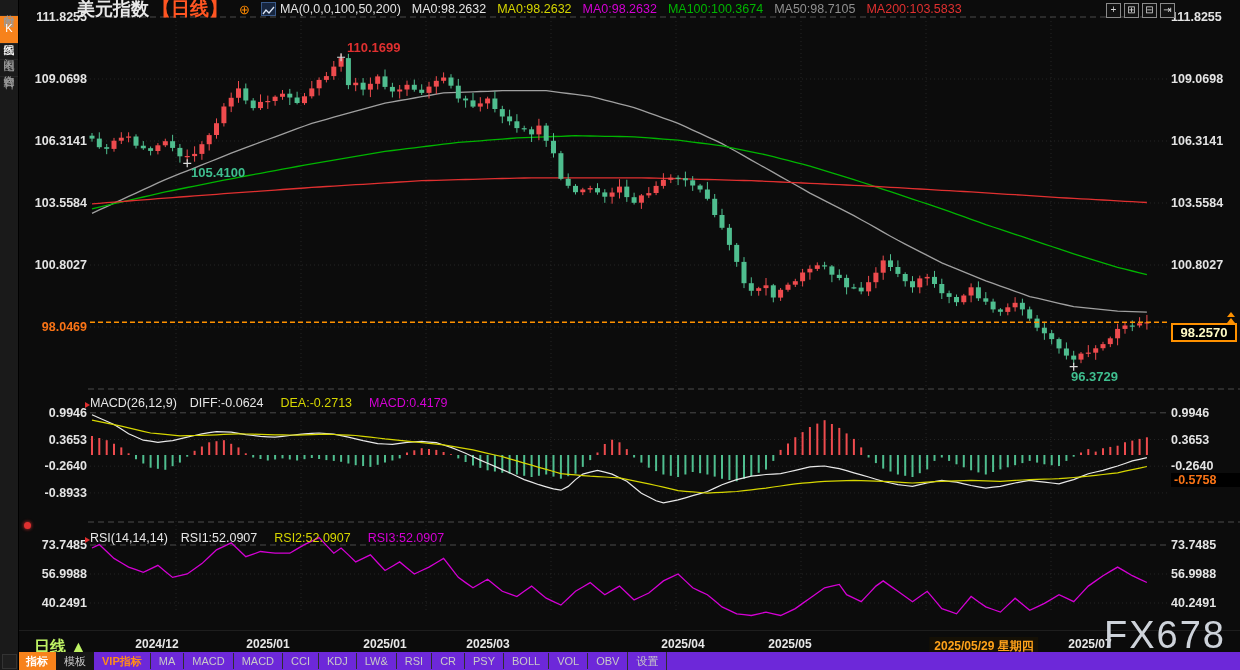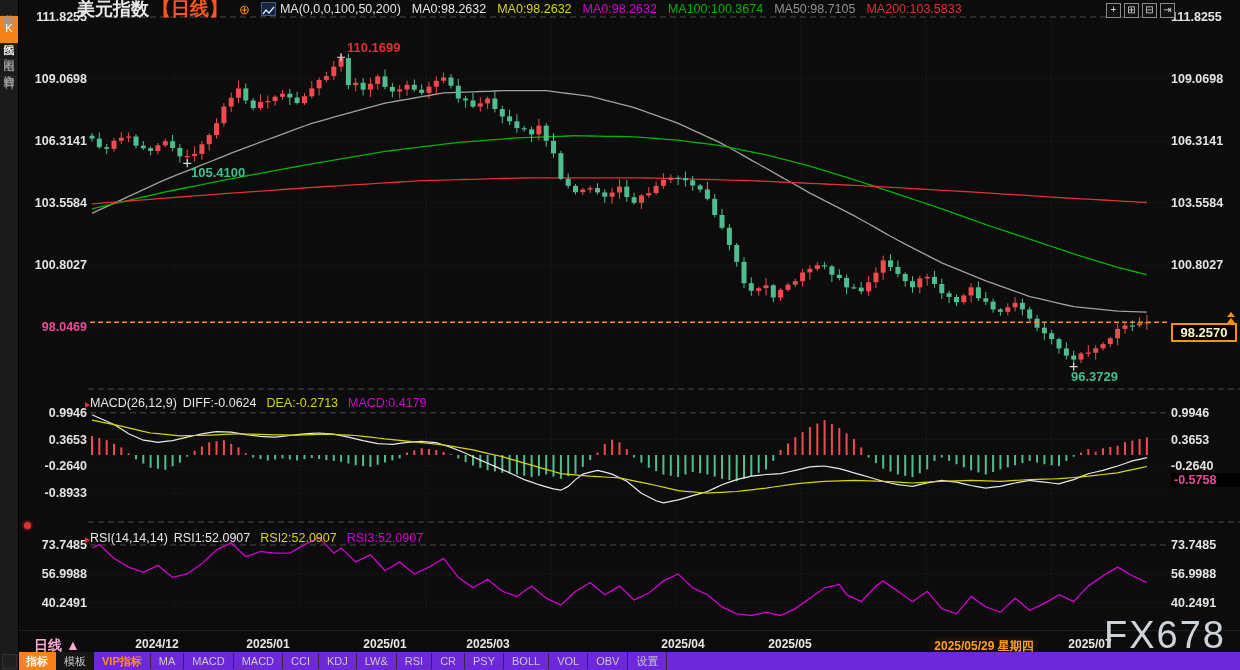--- a/index.html
+++ b/index.html
@@ -19,45 +19,45 @@
   #hdr .maval{font-size:12.5px;font-weight:400;}
   .minichart{display:inline-block;width:13px;height:12px;background:#17263f;border:1px solid #3a5a8a;}
   
   #tools{position:absolute;left:1106px;top:3px;display:flex;gap:3px;z-index:5;}
   .tool{width:13px;height:13px;border:1px solid #8a8a8a;background:#111;color:#d8d8d8;font-size:10px;
         line-height:12px;text-align:center;cursor:pointer;}
   
   .ylab{position:absolute;font-size:12.5px;font-weight:700;color:#e4e4e4;transform:translateY(-50%);z-index:4;}
   .ylab.l{left:27px;width:60px;text-align:right;}
   .ylab.r{left:1171px;width:66px;text-align:left;}
-  .ylab.hl{color:#ec4899;}
+  .ylab.hl{color:#f97316;}
   .ylab.tag{background:#000;padding:0 3px;}
   
   #cwrap{position:absolute;left:0;top:0;width:1240px;height:670px;z-index:1;}
   
   .anno{position:absolute;font-size:13px;font-weight:700;z-index:4;}
   .anno.red{color:#e03030;}
   .anno.grn{color:#3fbf8f;}
   #pricetag{position:absolute;left:1171px;top:323px;width:62px;height:15px;border:2px solid #ff9100;background:#000;
             color:#fef9c3;font-size:13px;font-weight:700;text-align:center;line-height:15px;z-index:5;}
   #dblarrow{position:absolute;left:1227px;top:312px;z-index:5;}
   #dblarrow i{display:block;width:0;height:0;border-left:4px solid transparent;border-right:4px solid transparent;
               border-bottom:5px solid #ff9100;margin-bottom:1px;}
   
-  .indhdr{position:absolute;display:flex;gap:10px;font-size:12.5px;z-index:4;white-space:nowrap;}
+  .indhdr{position:absolute;display:flex;gap:17px;font-size:12.5px;z-index:4;white-space:nowrap;}
   #macdhdr{left:90px;top:396px;}
   #rsihdr{left:90px;top:531px;}
   .c-w{color:#e6e6e6;} .c-y{color:#d6d600;} .c-m{color:#d400d4;}
   .tri{position:absolute;width:0;height:0;border-top:3px solid transparent;border-bottom:3px solid transparent;
        border-left:5px solid #e03030;z-index:4;}
   #alertdot{position:absolute;left:24px;top:522px;width:7px;height:7px;border-radius:50%;
             background:#e03030;box-shadow:0 0 3px 1px #802020;z-index:4;}
   
   #timeline{position:absolute;left:18px;right:0;top:630px;height:22px;background:#0b0b0b;border-top:1px solid #1e1e1e;z-index:3;}
-  #period{position:absolute;left:16px;top:6px;color:#f9a8d4;font-size:14px;font-weight:700;cursor:pointer;}
+  #period{position:absolute;left:16px;top:6px;color:#bef264;font-size:16px;font-weight:700;cursor:pointer;}
   .xlab{position:absolute;top:6px;transform:translateX(-50%);font-size:12px;font-weight:700;color:#e8e8e8;white-space:nowrap;}
   .xlab.hl{color:#ffa21a;background:#151005;padding:1px 5px;}
   
   #tabbar{position:absolute;left:18px;right:0;top:652px;height:18px;background:#6d28d9;display:flex;
           align-items:center;font-size:11px;color:#c8c8c8;z-index:3;}
   .btab{padding:2px 8px;cursor:pointer;white-space:nowrap;}
   .btab.active{background:#f7821b;color:#fff;font-weight:700;}
   .btab.plain{background:#161616;}
   .btab.vip{color:#ff8c1a;font-weight:700;}
   .btab.ind{border-left:1px solid #2e2e2e;}

